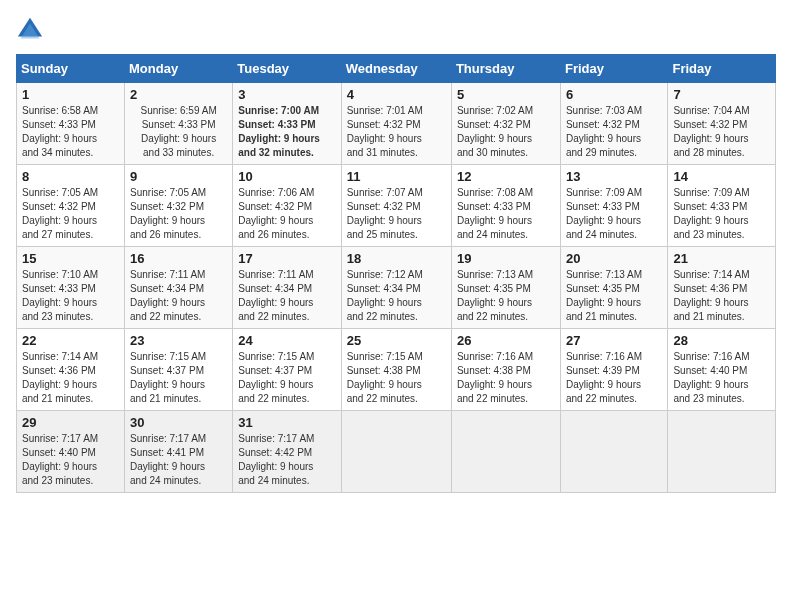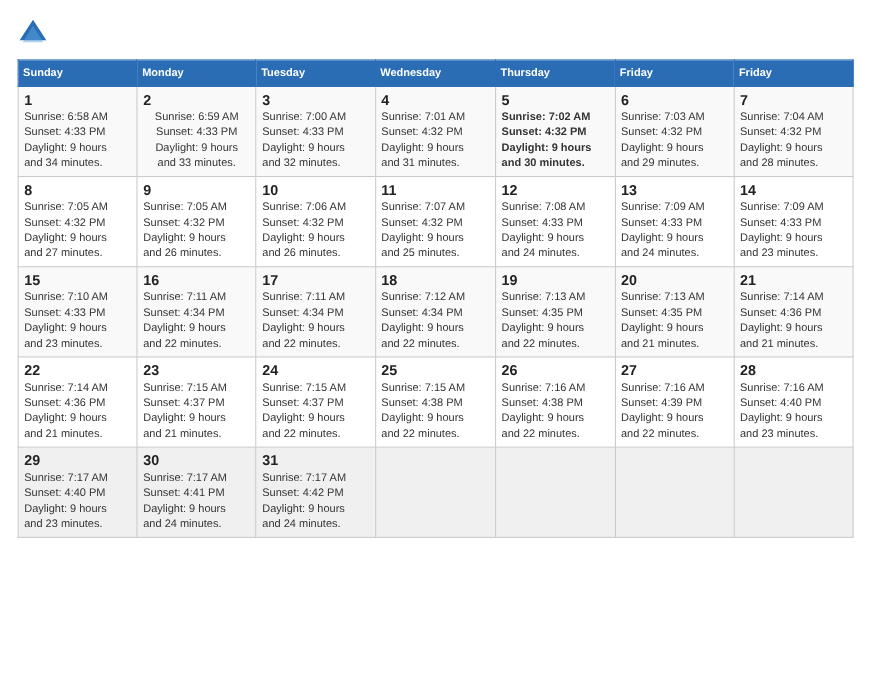--- a/index.html
+++ b/index.html
@@ -55,21 +55,21 @@
       border-collapse: collapse;
       font-size: 11px;
     }
     .calendar thead tr {
       background-color: #2a6db5;
       color: #fff;
     }
     .calendar thead th {
       padding: 6px 4px;
       text-align: left;
-      font-size: 10px;
+      font-size: 13px;
       font-weight: bold;
       border: 1px solid #2a6db5;
     }
     .calendar tbody tr {
       border: 1px solid #ddd;
     }
     .calendar tbody td {
       vertical-align: top;
       padding: 4px 5px;
       border: 1px solid #ccc;
@@ -143,35 +143,35 @@
           </td>
           <td>
             <span class="day-num">2</span>
             <div class="day-info" style="white-space: pre-line; text-align: center;">Sunrise: 6:59 AM
 Sunset: 4:33 PM
 Daylight: 9 hours
 and 33 minutes.</div>
           </td>
           <td>
             <span class="day-num">3</span>
-            <div class="day-info" style="white-space: pre-line;">Sunrise: 7:00 AM
+            <div class="day-info" style="white-space: pre-line; font-weight: bold;">Sunrise: 7:00 AM
 Sunset: 4:33 PM
 Daylight: 9 hours
 and 32 minutes.</div>
           </td>
           <td>
             <span class="day-num">4</span>
             <div class="day-info" style="white-space: pre-line;">Sunrise: 7:01 AM
 Sunset: 4:32 PM
 Daylight: 9 hours
 and 31 minutes.</div>
           </td>
           <td>
             <span class="day-num">5</span>
-            <div class="day-info" style="white-space: pre-line; font-weight: bold;">Sunrise: 7:02 AM
+            <div class="day-info" style="white-space: pre-line;">Sunrise: 7:02 AM
 Sunset: 4:32 PM
 Daylight: 9 hours
 and 30 minutes.</div>
           </td>
           <td>
             <span class="day-num">6</span>
             <div class="day-info" style="white-space: pre-line;">Sunrise: 7:03 AM
 Sunset: 4:32 PM
 Daylight: 9 hours
 and 29 minutes.</div>

